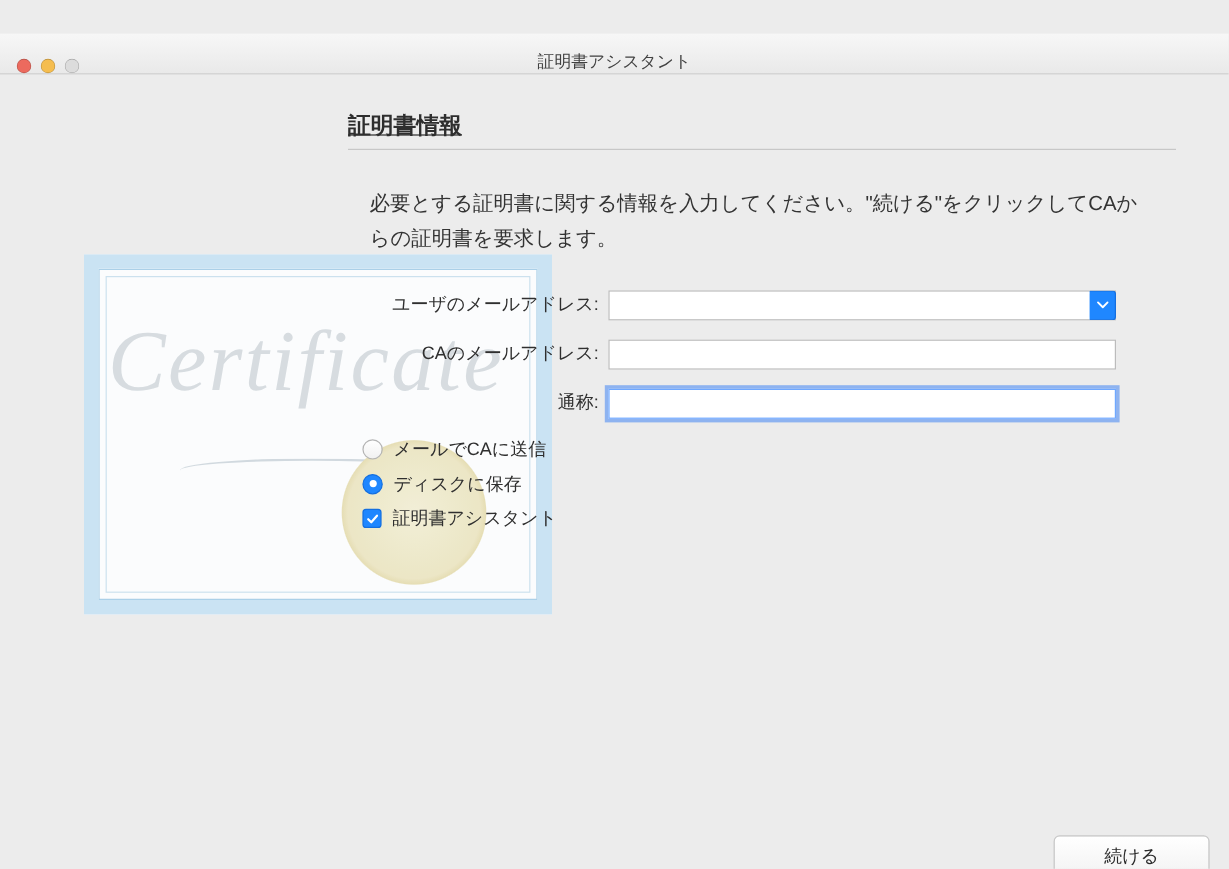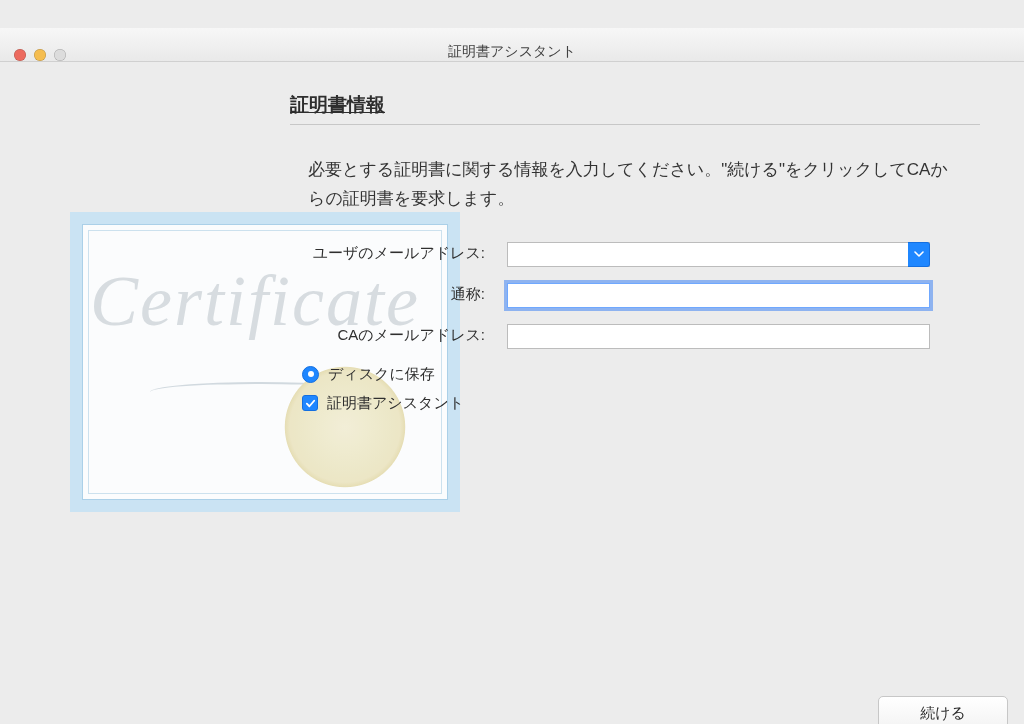--- a/index.html
+++ b/index.html
@@ -123,21 +123,21 @@
     padding-left: 12px;
   }
   .row {
     display: flex;
     align-items: flex-start;
     margin-bottom: 16px;
   }
   .row .label {
     width: 205px;
     text-align: right;
-    padding-right: 22px;
+    padding-right: 8px;
     font-size: 15px;
     color: #2f2f2f;
     padding-top: 2px;
   }
   .row .field {
     flex: 1;
     padding-right: 50px;
   }
   .combo {
     position: relative;
@@ -266,36 +266,40 @@
             <div class="drop">
               <svg viewBox="0 0 10 10">
                   <path d="M1 3 L5 7 L9 3" stroke="#fff" stroke-width="1.6" fill="none" stroke-linecap="round" stroke-linejoin="round"></path>
                 </svg>
             </div>
           </div>
         </div>
       </div>
 
       <div class="row">
+        <div class="label">CAのメールアドレス:</div>
+        <div class="field">
+          <input class="text-input" type="text" value="" style="">
+        </div>
+      </div>
+
+      <div class="row">
         <div class="label">通称:</div>
         <div class="field">
           <input class="text-input focused" type="text" value="" style="">
         </div>
       </div>
 
       <div class="row">
-        <div class="label">CAのメールアドレス:</div>
-        <div class="field">
-          <input class="text-input" type="text" value="" style="">
-        </div>
-      </div>
-
-      <div class="row">
         <div class="field">
           <div class="options">
+            <label class="opt">
+              <span class="radio"></span>
+              <span>メールでCAに送信</span>
+            </label>
             <label class="opt">
               <span class="radio checked"></span>
               <span>ディスクに保存</span>
             </label>
             <label class="opt">
               <span class="checkbox">
                 <svg viewBox="0 0 12 12">
                     <path d="M2 6.2 L4.8 9 L10 3" stroke="#fff" stroke-width="2" fill="none" stroke-linecap="round" stroke-linejoin="round"></path>
                   </svg>
               </span>

